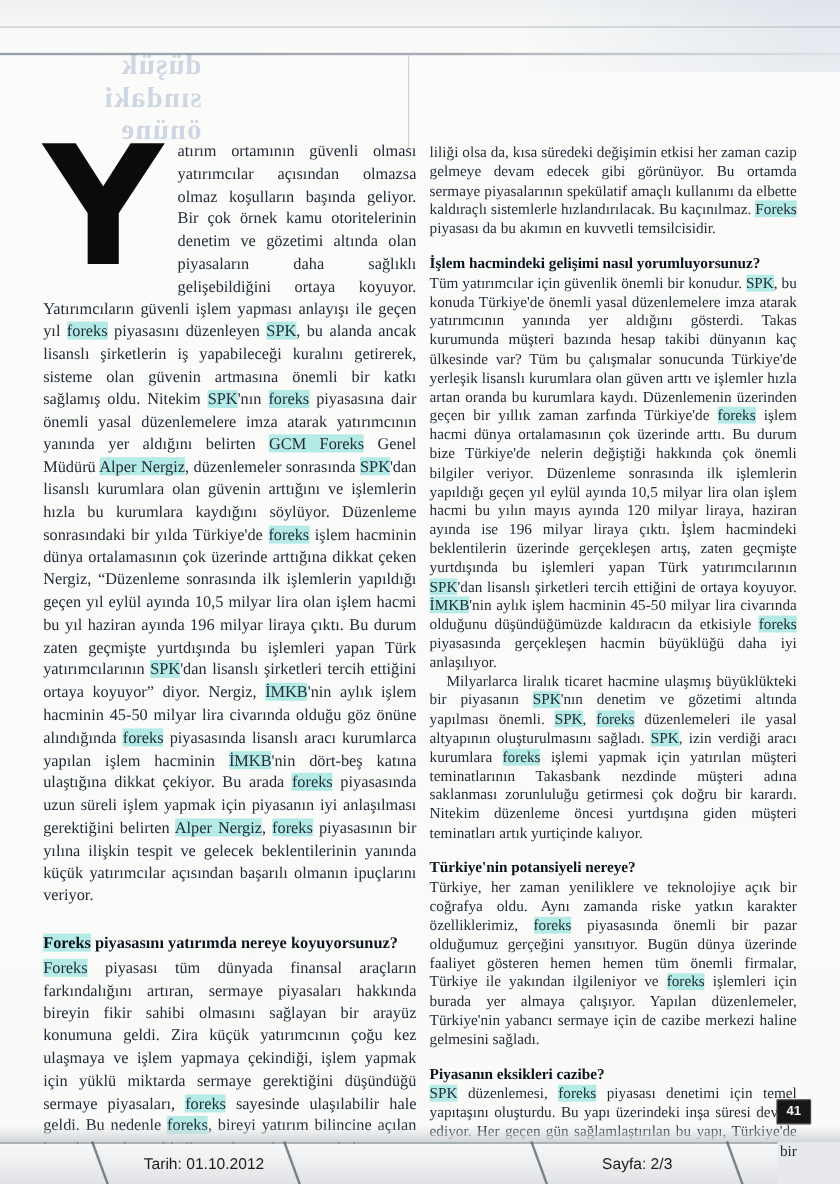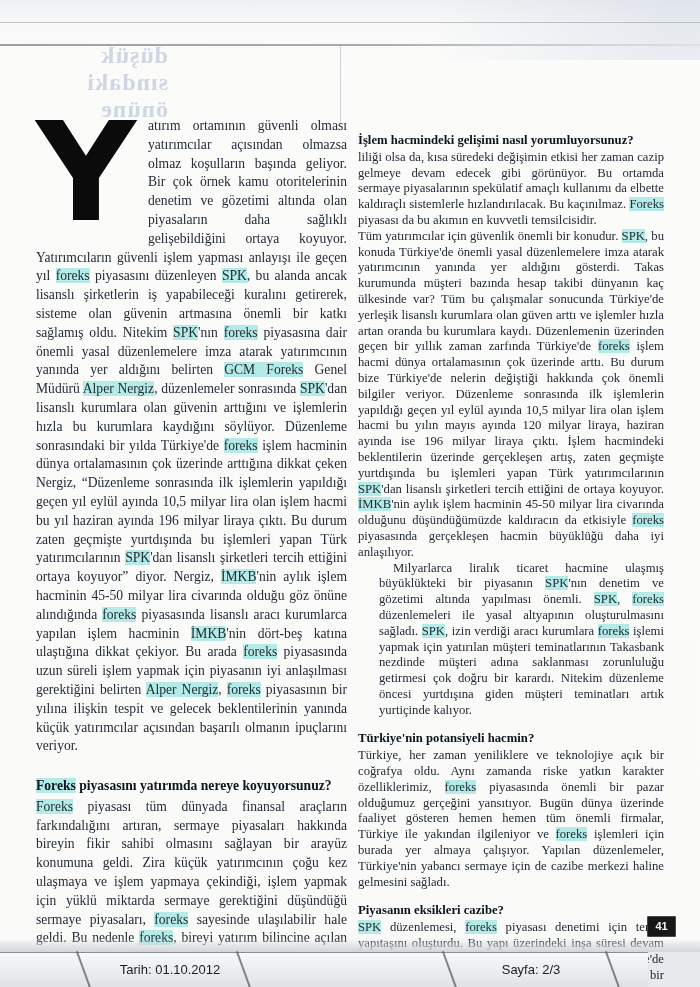--- a/index.html
+++ b/index.html
@@ -31,21 +31,21 @@
     letter-spacing:1px;
   }
 
   .col{position:absolute;text-align:justify;color:#232c38;}
   .col-left{left:36px;top:117px;width:311px;font-size:13.6px;line-height:18.8px;}
   .col-right{left:358px;top:120px;width:306px;font-size:12.7px;line-height:15.8px;}
   .para{margin:0;}
   .question{font-weight:bold;color:#0c141f;}
   .col-left .question{margin-top:21px;margin-bottom:2px;}
   .col-right .question{margin-top:13px;margin-bottom:1px;}
-  .answer-indent{text-indent:14px;margin-left:21px;}
+  .answer-indent{text-indent:14px;}
   .hl{background:#b4ebe7;}
   .dropcap{
     float:left;
     font-family:"DejaVu Sans","Liberation Sans",sans-serif;
     font-weight:bold;color:#0b0b0b;
     font-size:138px;line-height:104px;
     height:112px;width:106px;
     margin:4px 6px 0 0;
   }
 
@@ -94,25 +94,25 @@
       <div>önüne</div>
     </div>
 
     <div class="col col-left">
         <div class="para lead"><span class="dropcap">Y</span>atırım ortamının güvenli olması yatırımcılar açısından olmazsa olmaz koşulların başında geliyor. Bir çok örnek kamu otoritelerinin denetim ve gözetimi altında olan piyasaların daha sağlıklı gelişebildiğini ortaya koyuyor. Yatırımcıların güvenli işlem yapması anlayışı ile geçen yıl <span class="hl">foreks</span> piyasasını düzenleyen <span class="hl">SPK</span>, bu alanda ancak lisanslı şirketlerin iş yapabileceği kuralını getirerek, sisteme olan güvenin artmasına önemli bir katkı sağlamış oldu. Nitekim <span class="hl">SPK</span>'nın <span class="hl">foreks</span> piyasasına dair önemli yasal düzenlemelere imza atarak yatırımcının yanında yer aldığını belirten <span class="hl">GCM Foreks</span> Genel Müdürü <span class="hl">Alper Nergiz</span>, düzenlemeler sonrasında <span class="hl">SPK</span>'dan lisanslı kurumlara olan güvenin arttığını ve işlemlerin hızla bu kurumlara kaydığını söylüyor. Düzenleme sonrasındaki bir yılda Türkiye'de <span class="hl">foreks</span> işlem hacminin dünya ortalamasının çok üzerinde arttığına dikkat çeken Nergiz, “Düzenleme sonrasında ilk işlemlerin yapıldığı geçen yıl eylül ayında 10,5 milyar lira olan işlem hacmi bu yıl haziran ayında 196 milyar liraya çıktı. Bu durum zaten geçmişte yurtdışında bu işlemleri yapan Türk yatırımcılarının <span class="hl">SPK</span>'dan lisanslı şirketleri tercih ettiğini ortaya koyuyor” diyor. Nergiz, <span class="hl">İMKB</span>'nin aylık işlem hacminin 45-50 milyar lira civarında olduğu göz önüne alındığında <span class="hl">foreks</span> piyasasında lisanslı aracı kurumlarca yapılan işlem hacminin <span class="hl">İMKB</span>'nin dört-beş katına ulaştığına dikkat çekiyor. Bu arada <span class="hl">foreks</span> piyasasında uzun süreli işlem yapmak için piyasanın iyi anlaşılması gerektiğini belirten <span class="hl">Alper Nergiz</span>, <span class="hl">foreks</span> piyasasının bir yılına ilişkin tespit ve gelecek beklentilerinin yanında küçük yatırımcılar açısından başarılı olmanın ipuçlarını veriyor.</div>
         <div class="para question"><span class="hl">Foreks</span> piyasasını yatırımda nereye koyuyorsunuz?</div>
         <div class="para answer"><span class="hl">Foreks</span> piyasası tüm dünyada finansal araçların farkındalığını artıran, sermaye piyasaları hakkında bireyin fikir sahibi olmasını sağlayan bir arayüz konumuna geldi. Zira küçük yatırımcının çoğu kez ulaşmaya ve işlem yapmaya çekindiği, işlem yapmak için yüklü miktarda sermaye gerektiğini düşündüğü sermaye piyasaları, <span class="hl">foreks</span> sayesinde ulaşılabilir hale geldi. Bu nedenle <span class="hl">foreks</span>, bireyi yatırım bilincine açılan kapıda karşılayan bir finansal araç konumundadır.</div>
       </div>
 
     <div class="col col-right">
+        <div class="para answer">liliği olsa da, kısa süredeki değişimin etkisi her zaman cazip gelmeye devam edecek gibi görünüyor. Bu ortamda sermaye piyasalarının spekülatif amaçlı kullanımı da elbette kaldıraçlı sistemlerle hızlandırılacak. Bu kaçınılmaz. <span class="hl">Foreks</span> piyasası da bu akımın en kuvvetli temsilcisidir.</div>
         <div class="para question">İşlem hacmindeki gelişimi nasıl yorumluyorsunuz?</div>
-        <div class="para answer">liliği olsa da, kısa süredeki değişimin etkisi her zaman cazip gelmeye devam edecek gibi görünüyor. Bu ortamda sermaye piyasalarının spekülatif amaçlı kullanımı da elbette kaldıraçlı sistemlerle hızlandırılacak. Bu kaçınılmaz. <span class="hl">Foreks</span> piyasası da bu akımın en kuvvetli temsilcisidir.</div>
         <div class="para answer">Tüm yatırımcılar için güvenlik önemli bir konudur. <span class="hl">SPK</span>, bu konuda Türkiye'de önemli yasal düzenlemelere imza atarak yatırımcının yanında yer aldığını gösterdi. Takas kurumunda müşteri bazında hesap takibi dünyanın kaç ülkesinde var? Tüm bu çalışmalar sonucunda Türkiye'de yerleşik lisanslı kurumlara olan güven arttı ve işlemler hızla artan oranda bu kurumlara kaydı. Düzenlemenin üzerinden geçen bir yıllık zaman zarfında Türkiye'de <span class="hl">foreks</span> işlem hacmi dünya ortalamasının çok üzerinde arttı. Bu durum bize Türkiye'de nelerin değiştiği hakkında çok önemli bilgiler veriyor. Düzenleme sonrasında ilk işlemlerin yapıldığı geçen yıl eylül ayında 10,5 milyar lira olan işlem hacmi bu yılın mayıs ayında 120 milyar liraya, haziran ayında ise 196 milyar liraya çıktı. İşlem hacmindeki beklentilerin üzerinde gerçekleşen artış, zaten geçmişte yurtdışında bu işlemleri yapan Türk yatırımcılarının <span class="hl">SPK</span>'dan lisanslı şirketleri tercih ettiğini de ortaya koyuyor. <span class="hl">İMKB</span>'nin aylık işlem hacminin 45-50 milyar lira civarında olduğunu düşündüğümüzde kaldıracın da etkisiyle <span class="hl">foreks</span> piyasasında gerçekleşen hacmin büyüklüğü daha iyi anlaşılıyor.</div>
         <div class="para answer-indent">Milyarlarca liralık ticaret hacmine ulaşmış büyüklükteki bir piyasanın <span class="hl">SPK</span>'nın denetim ve gözetimi altında yapılması önemli. <span class="hl">SPK</span>, <span class="hl">foreks</span> düzenlemeleri ile yasal altyapının oluşturulmasını sağladı. <span class="hl">SPK</span>, izin verdiği aracı kurumlara <span class="hl">foreks</span> işlemi yapmak için yatırılan müşteri teminatlarının Takasbank nezdinde müşteri adına saklanması zorunluluğu getirmesi çok doğru bir karardı. Nitekim düzenleme öncesi yurtdışına giden müşteri teminatları artık yurtiçinde kalıyor.</div>
-        <div class="para question">Türkiye'nin potansiyeli hacmin?</div>
+        <div class="para question">Türkiye'nin potansiyeli nereye?</div>
         <div class="para answer">Türkiye, her zaman yeniliklere ve teknolojiye açık bir coğrafya oldu. Aynı zamanda riske yatkın karakter özelliklerimiz, <span class="hl">foreks</span> piyasasında önemli bir pazar olduğumuz gerçeğini yansıtıyor. Bugün dünya üzerinde faaliyet gösteren hemen hemen tüm önemli firmalar, Türkiye ile yakından ilgileniyor ve <span class="hl">foreks</span> işlemleri için burada yer almaya çalışıyor. Yapılan düzenlemeler, Türkiye'nin yabancı sermaye için de cazibe merkezi haline gelmesini sağladı.</div>
         <div class="para question">Piyasanın eksikleri cazibe?</div>
         <div class="para answer"><span class="hl">SPK</span> düzenlemesi, <span class="hl">foreks</span> piyasası denetimi için temel yapıtaşını oluşturdu. Bu yapı üzerindeki inşa süresi devam ediyor. Her geçen gün sağlamlaştırılan bu yapı, Türkiye'de <span class="hl">foreks</span> piyasasının geleceğini hazırlayan çok önemli bir omurgadır.</div>
       </div>
 
     <div class="page-num-badge">41</div>
   </div>
 
   <div class="bottom-shade"></div>
 

